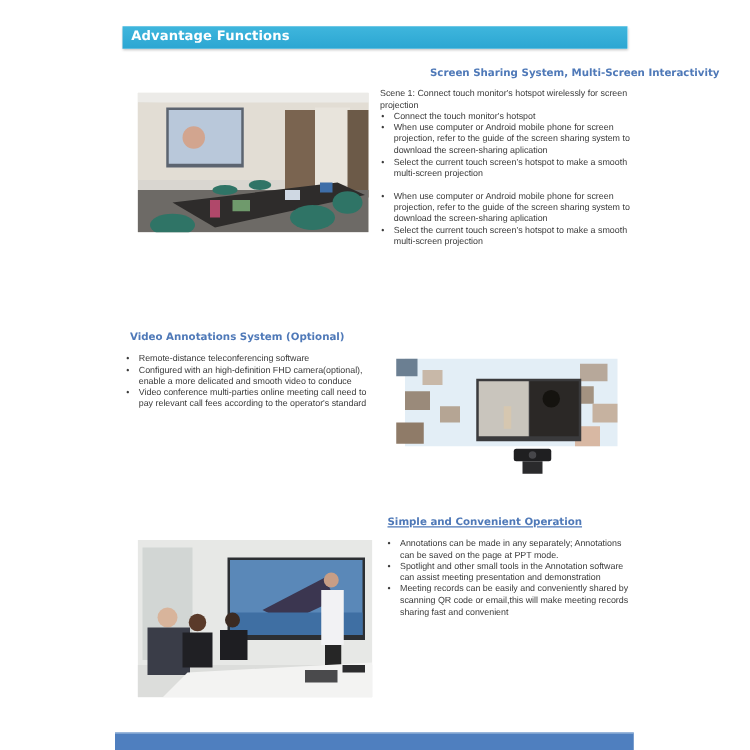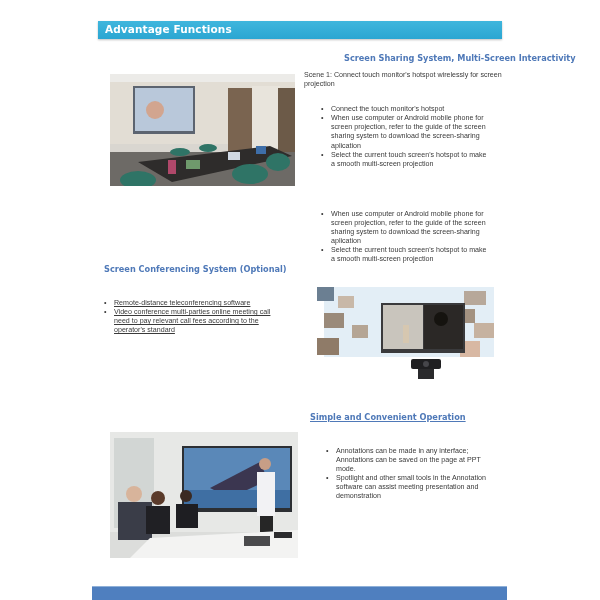--- a/index.html
+++ b/index.html
@@ -17,21 +17,21 @@
     font-family:"DejaVu Sans", sans-serif; font-size:10.5px; letter-spacing:0.1px;
   }
   .section-title {
     position:absolute; color:#4f79b8; font-weight:bold;
     font-family:"DejaVu Sans", sans-serif; font-size:8.2px;
   }
   .text-block {
     position:absolute; font-size:7.1px; line-height:9.1px; color:#3a3a3a;
   }
   .text-block p { margin:0; }
-  .text-block ul { margin:16px; padding:0; list-style:none; }
+  .text-block ul { margin:0; padding:0; list-style:none; }
   .text-block li { position:relative; padding-left:11px; }
   .text-block li::before { content:"•"; position:absolute; left:1px; top:0; }
   .gap { height:9px; }
   .photo {
     position:absolute; overflow:hidden;
   }
   .footer-bar {
     position:absolute; left:92px; top:586px; width:415px; height:14px; background:#4f7fbf;
     border-top:1px solid #8fb0d8;
   }
@@ -77,25 +77,26 @@
     <li>When use computer or Android mobile phone for screen projection, refer to the guide of the screen sharing system to download the screen-sharing aplication</li>
     <li>Select the current touch screen's hotspot to make a smooth multi-screen projection</li>
   </ul>
   <div class="gap"></div>
   <ul>
     <li>When use computer or Android mobile phone for screen projection, refer to the guide of the screen sharing system to download the screen-sharing aplication</li>
     <li>Select the current touch screen's hotspot to make a smooth multi-screen projection</li>
   </ul>
 </div>
 
-<div class="section-title" style="left:104px; top:264px;">Screen Conferencing System (Optional)</div>
+<div class="section-title" style="left:104px; top:264px;">Video Annotations System (Optional)</div>
 
-<div class="text-block" style="left:87px; top:283px; width:200px;text-decoration:underline;">
+<div class="text-block" style="left:100px; top:283px; width:200px;">
   <ul>
     <li>Remote-distance teleconferencing software</li>
+    <li>Configured with an high-definition FHD camera(optional), enable a more delicated and smooth video to conduce</li>
     <li>Video conference multi-parties online meeting call need to pay relevant call fees according to the operator's standard</li>
   </ul>
 </div>
 
 <div class="photo" style="left:314px; top:283px; width:185px; height:100px;">
   <svg width="185" height="100" viewBox="0 0 185 100">
     <rect width="185" height="100" fill="#ffffff"></rect>
     <rect x="10" y="4" width="170" height="70" fill="#e3eef6"></rect>
     <rect x="3" y="4" width="17" height="14" fill="#6b7f92"></rect>
     <rect x="24" y="13" width="16" height="12" fill="#c8b8a8"></rect>
@@ -114,22 +115,23 @@
     <rect x="97" y="76" width="30" height="10" rx="2" fill="#1f1f21"></rect>
     <rect x="104" y="86" width="16" height="10" fill="#2a2a2c"></rect>
     <circle cx="112" cy="81" r="3" fill="#46464a"></circle>
   </svg>
 </div>
 
 <div class="section-title" style="left:310px; top:412px;text-decoration:underline;">Simple and Convenient Operation</div>
 
 <div class="text-block" style="left:309px; top:431px; width:198px;">
   <ul>
-    <li>Annotations can be made in any interface; Annotations can be saved on the page at PPT mode.</li>
+    <li>Annotations can be made in any separately; Annotations can be saved on the page at PPT mode.</li>
     <li>Spotlight and other small tools in the Annotation software can assist meeting  presentation and demonstration</li>
+    <li>Meeting records can be easily and conveniently shared by scanning QR code or email,this will make meeting records sharing fast and convenient</li>
   </ul>
 </div>
 
 <div class="photo" style="left:110px; top:432px; width:188px; height:126px;">
   <svg width="188" height="126" viewBox="0 0 188 126">
     <rect width="188" height="126" fill="#e7e8e6"></rect>
     <rect x="4" y="6" width="40" height="90" fill="#d2d6d4"></rect>
     <rect x="72" y="14" width="110" height="66" fill="#2c2f33"></rect>
     <rect x="74" y="16" width="106" height="60" fill="#5a88b8"></rect>
     <polygon points="100,56 150,30 158,48 120,66" fill="#3b3650"></polygon>

